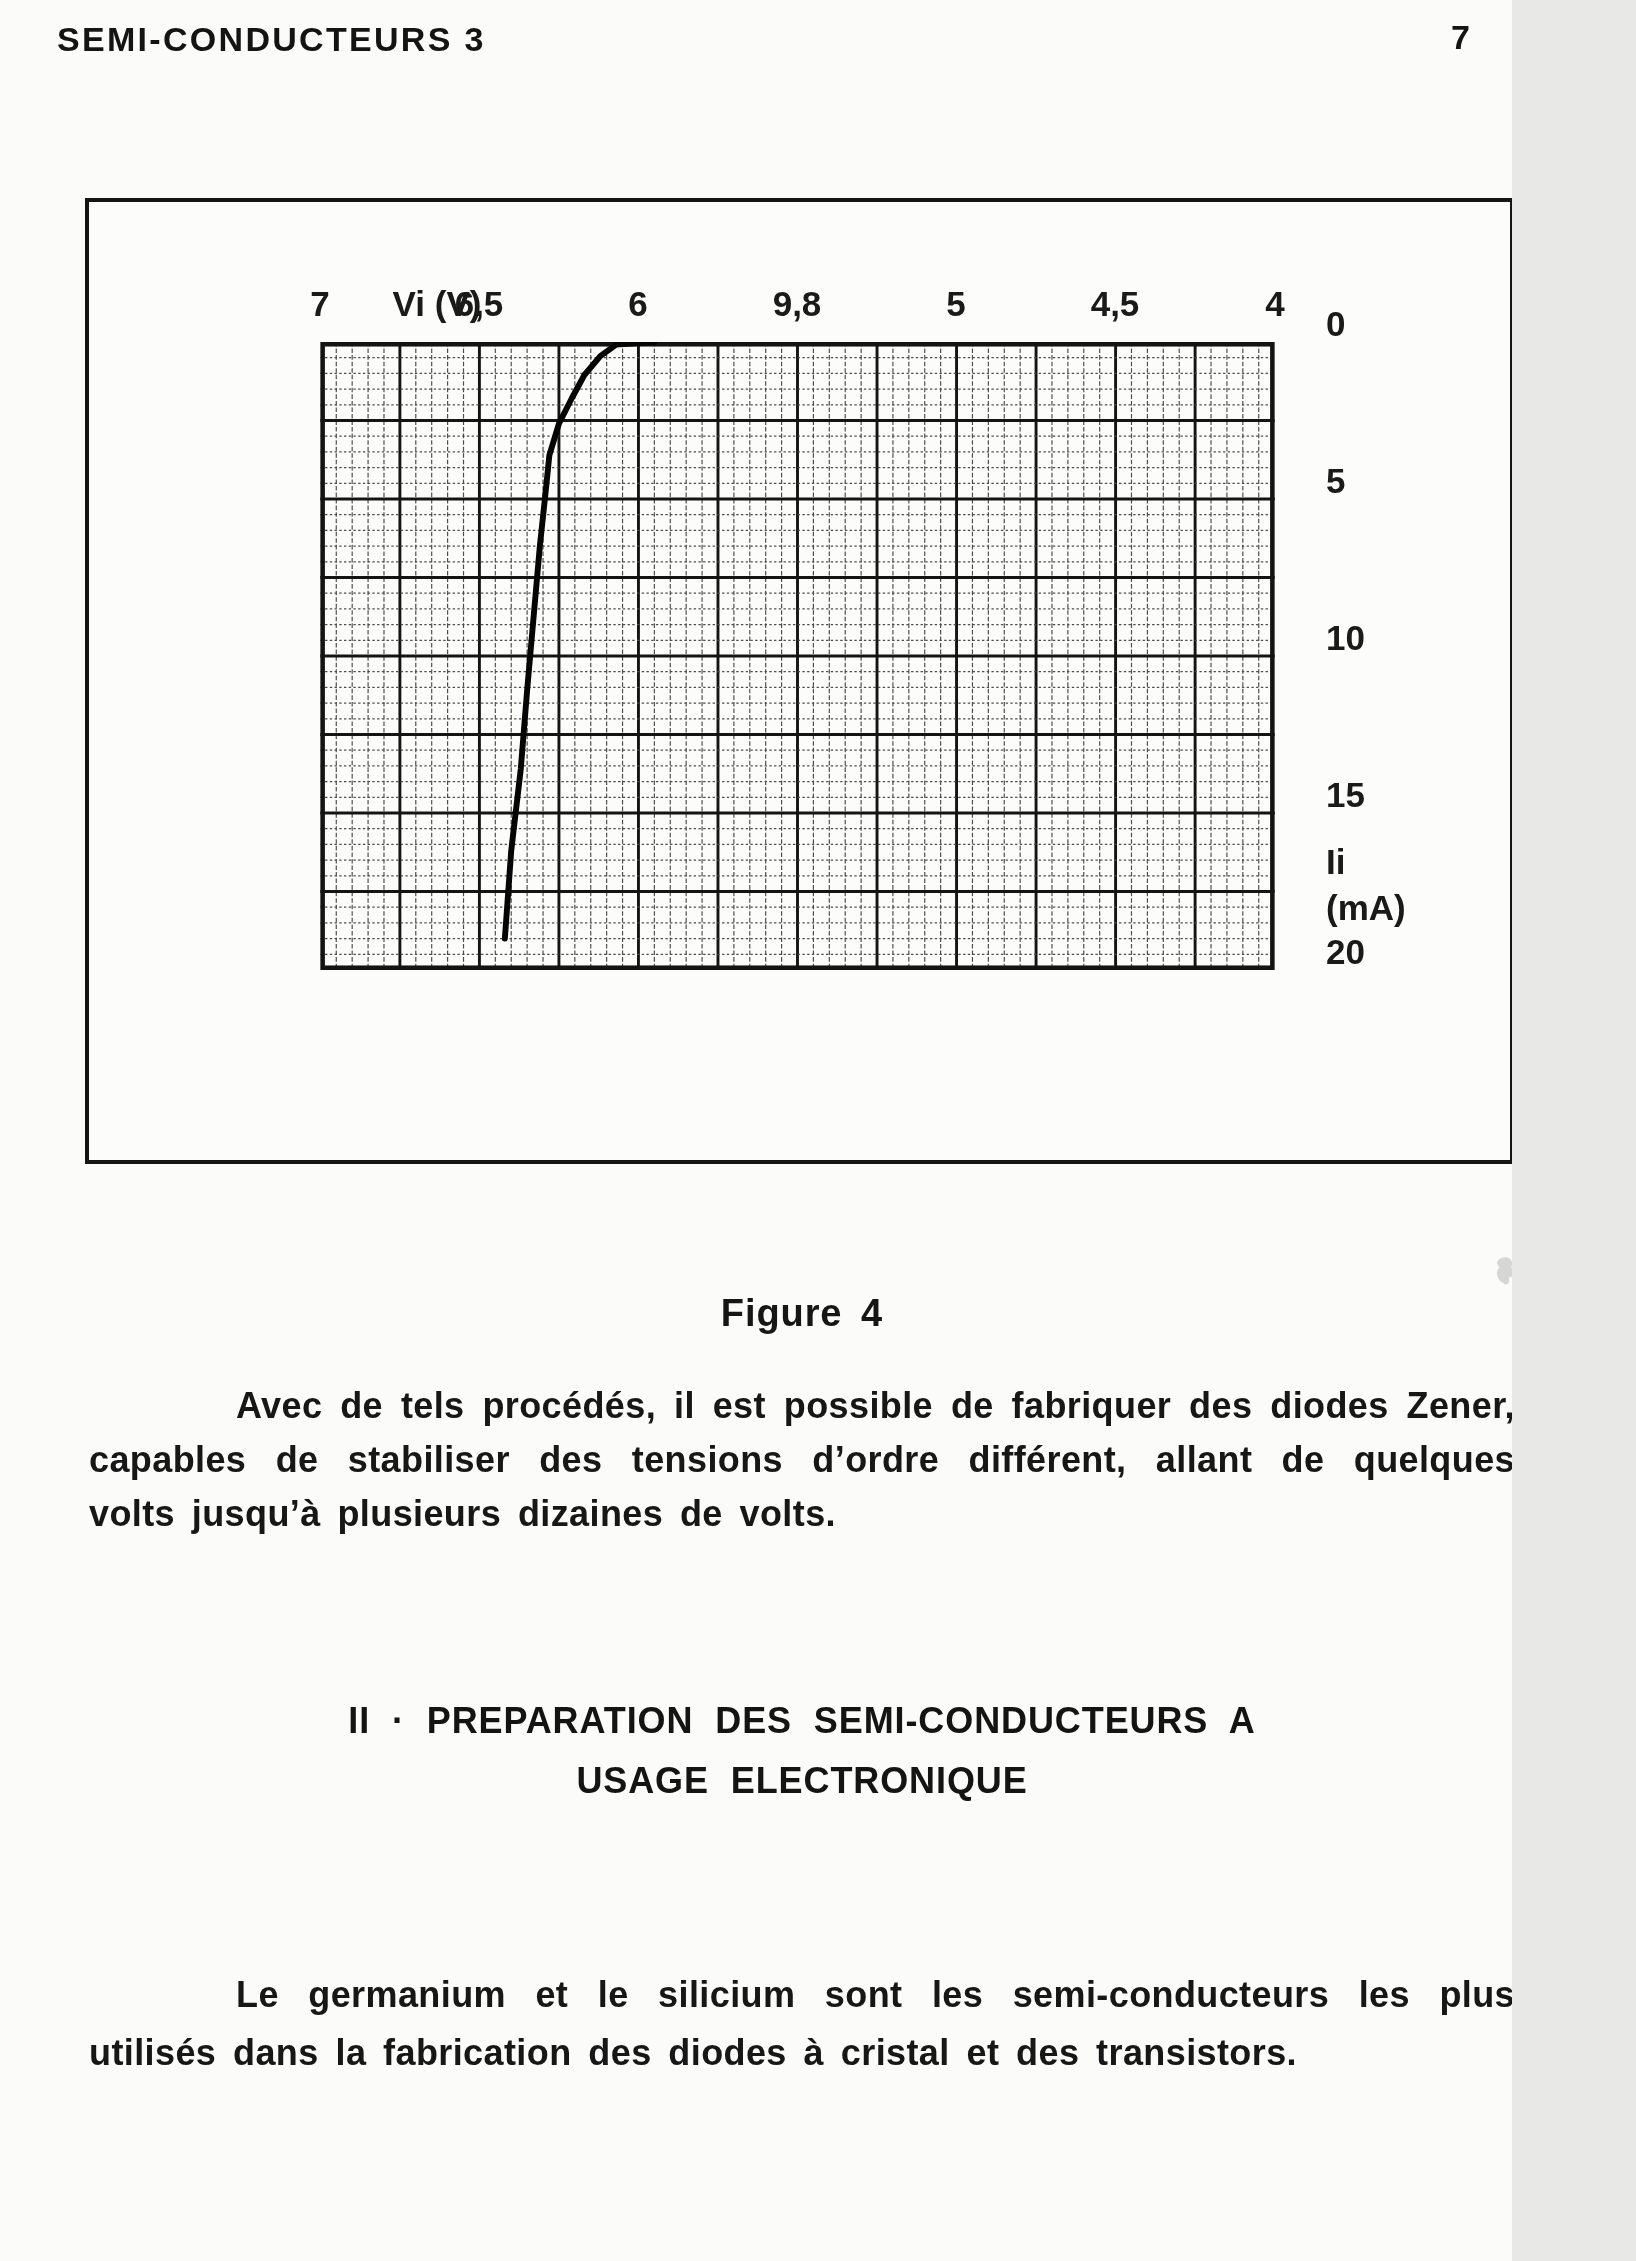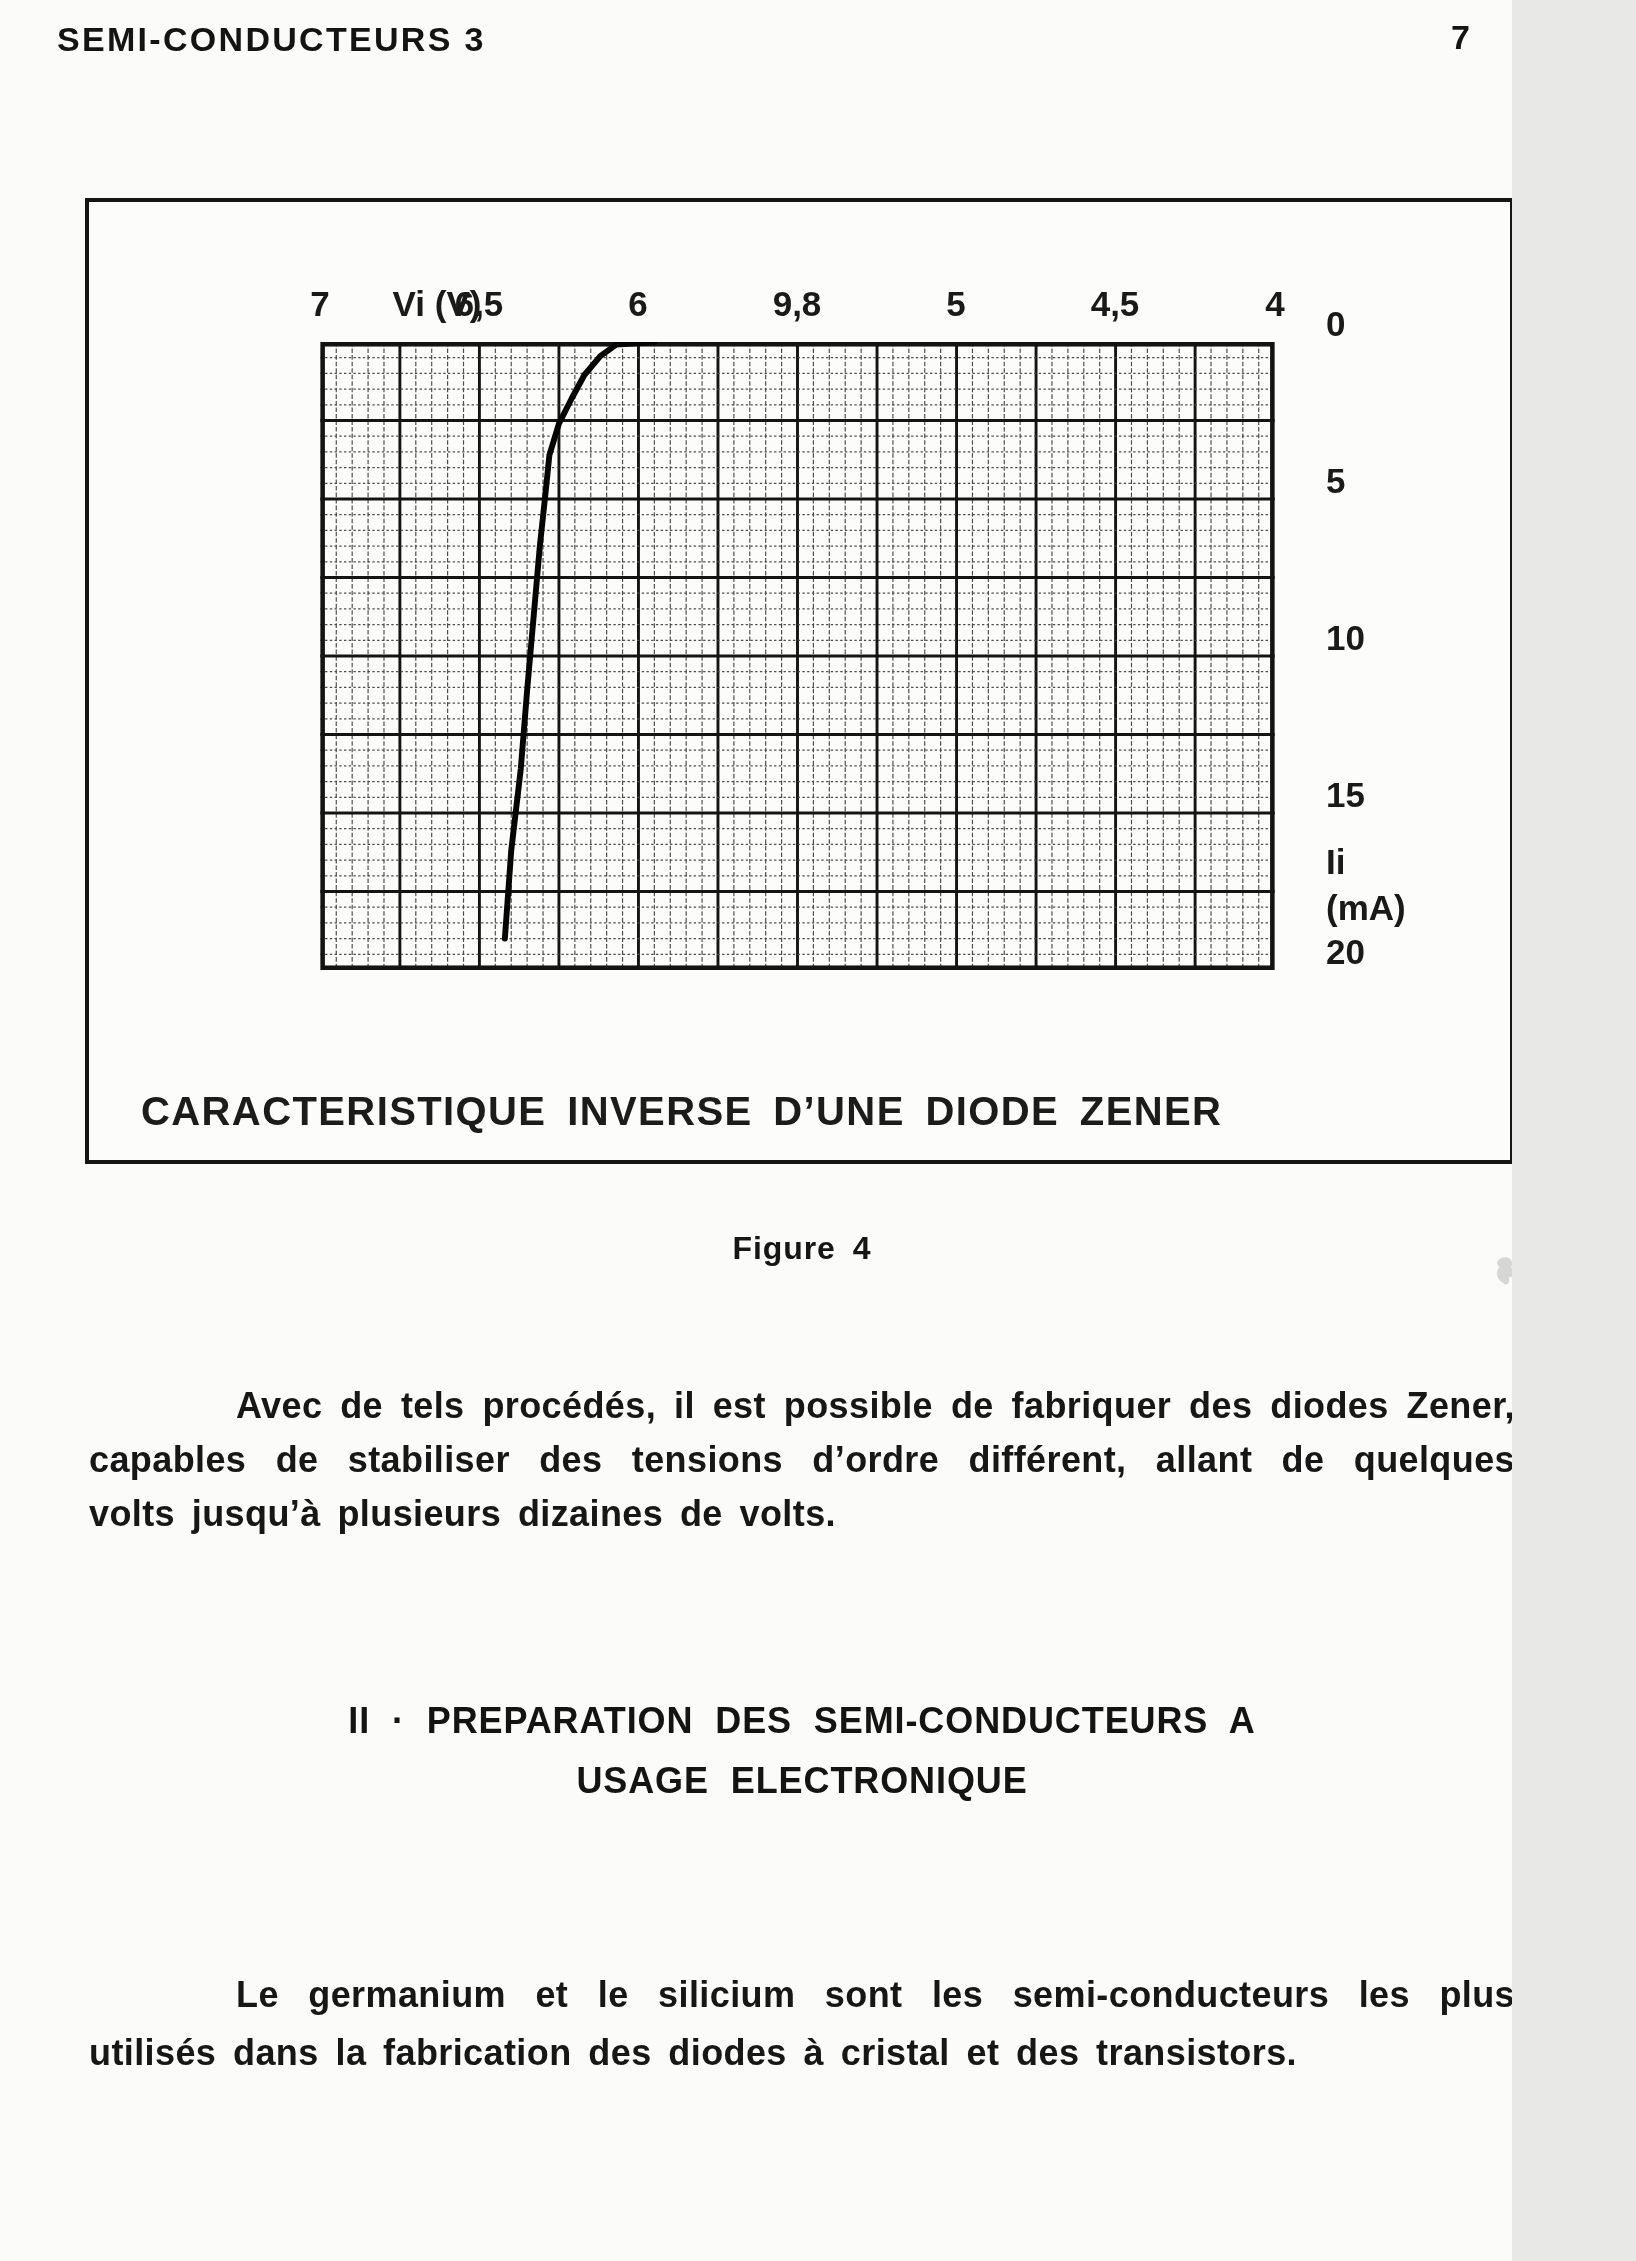--- a/index.html
+++ b/index.html
@@ -26,21 +26,21 @@
     white-space:nowrap;line-height:42px;
   }
   .x-tick{transform:translateX(-50%);}
   .caption{
     position:absolute;left:52px;top:887px;font-size:40px;font-weight:700;
     letter-spacing:1.4px;word-spacing:8.2px;color:#1c1c1c;white-space:nowrap;
   }
   
   .content{position:absolute;left:89px;width:1426px;}
   .figure-label{
-    top:1230px;text-align:center;font-size:32px;font-weight:700;
+    top:1292px;text-align:center;font-size:38px;font-weight:700;
     letter-spacing:0.9px;word-spacing:7.3px;
   }
   .para{font-size:36px;font-weight:700;letter-spacing:0.4px;color:#171717;}
   .para .ln{line-height:54px;word-spacing:6.4px;}
   .para .just{text-align:justify;text-align-last:justify;}
   .para .ind{text-indent:147px;}
   .para1{top:1379px;}
   .heading{
     top:1691px;text-align:center;font-size:36px;font-weight:700;
     letter-spacing:0.9px;word-spacing:11px;color:#141414;
@@ -177,21 +177,20 @@
           <line x1="0" y1="587.35" x2="1050" y2="587.35" stroke="#4d4d4d" stroke-width="1.3" stroke-dasharray="2.6 2.6"></line>
           <line x1="0" y1="604.625" x2="1050" y2="604.625" stroke="#141414" stroke-width="3.2"></line>
           <line x1="0" y1="621.9" x2="1050" y2="621.9" stroke="#4d4d4d" stroke-width="1.3" stroke-dasharray="2.6 2.6"></line>
           <line x1="0" y1="639.175" x2="1050" y2="639.175" stroke="#4d4d4d" stroke-width="1.3" stroke-dasharray="2.6 2.6"></line>
           <line x1="0" y1="656.45" x2="1050" y2="656.45" stroke="#4d4d4d" stroke-width="1.3" stroke-dasharray="2.6 2.6"></line>
           <line x1="0" y1="673.725" x2="1050" y2="673.725" stroke="#4d4d4d" stroke-width="1.3" stroke-dasharray="2.6 2.6"></line>
           <rect x="2.5" y="2.5" width="1045" height="686" fill="none" stroke="#141414" stroke-width="5"></rect>
           <path d="M367.5 0.0 L325.5 2.8 L308.0 15.5 L290.5 36.3 L276.5 62.2 L262.5 89.8 L252.0 124.4 L248.5 158.9 L241.5 224.6 L234.5 304.0 L227.5 383.5 L220.5 469.9 L210.0 559.7 L203.0 656.4" fill="none" stroke="#050505" stroke-width="6.5" stroke-linecap="round" stroke-linejoin="round"></path>
         </svg>
     </div>
-    <div class="caption">CARACTERISTIQUE INVERSE D’UNE DIODE ZENER</div>
   </div>
 
   <div class="content figure-label" style="position:absolute;">Figure 4</div>
 
   <svg class="artifact" viewBox="0 0 34 40">
     <path d="M8 6 C16 2, 24 8, 20 16 C26 18, 24 28, 17 27 C20 33, 14 38, 11 33 C4 30, 2 20, 7 16 C3 12, 4 8, 8 6 Z" fill="#b9b9b7"></path>
   </svg>
 
   <div class="content para para1" style="position:absolute;">
     <div class="ln just ind">Avec de tels procédés, il est possible de fabriquer des diodes Zener,</div>

